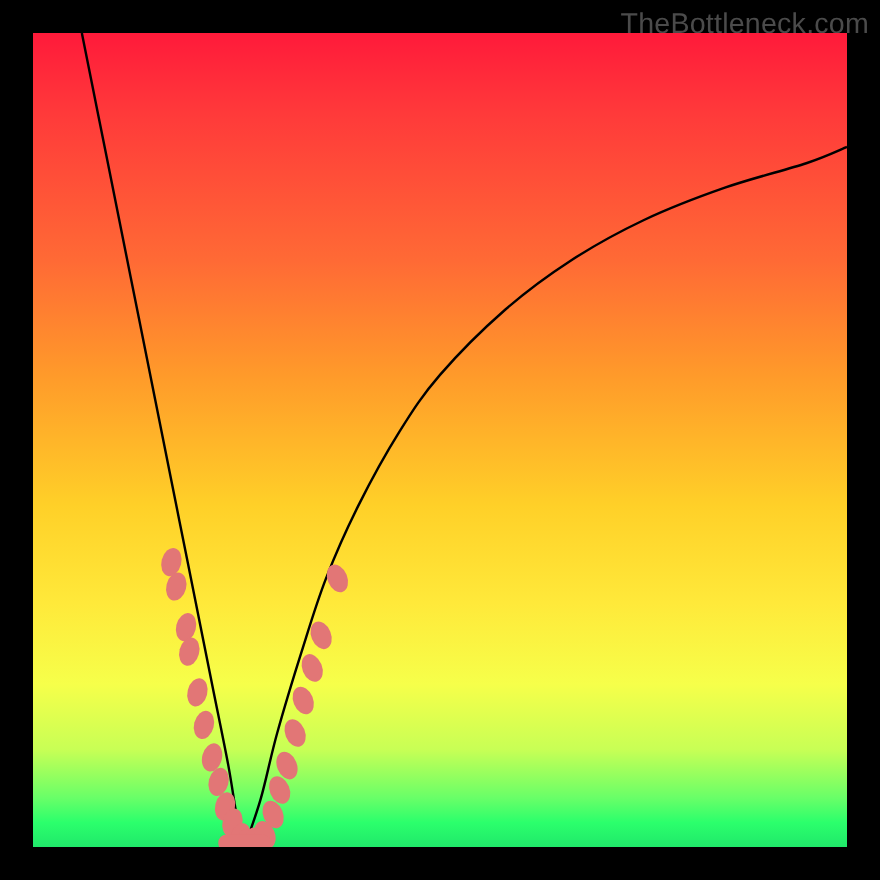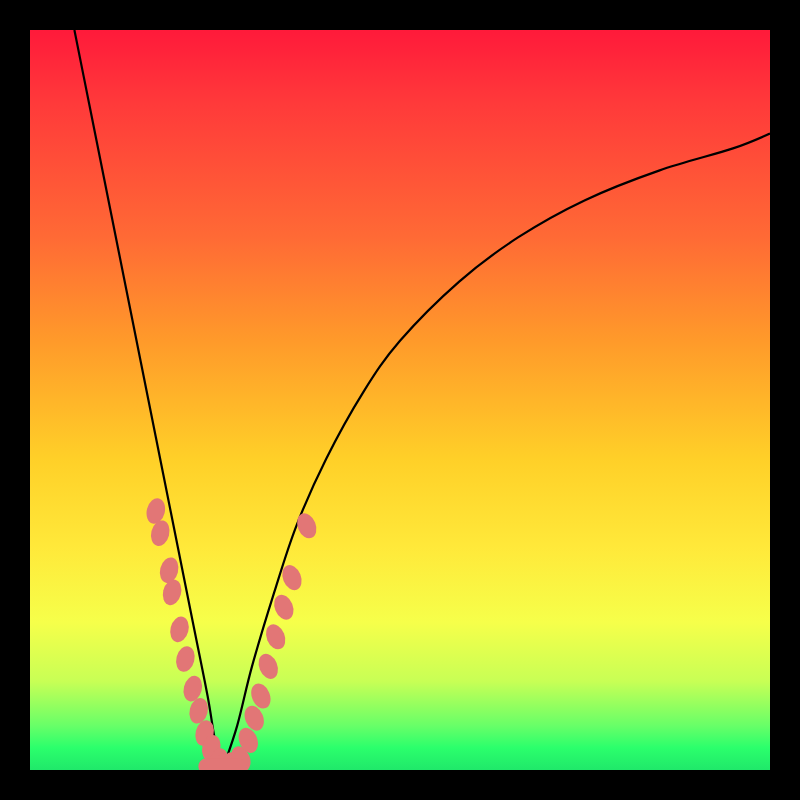--- a/index.html
+++ b/index.html
@@ -67,20 +67,21 @@
   }
   .marker-pill {
     fill: #e27676;
     stroke: none;
   }
 </style>
 </head>
 <body>
 
 <div class="frame">
+  <div class="watermark">TheBottleneck.com</div>
   <div class="plot">
     <svg class="curve" viewBox="0 0 740 740">
       <g id="curve-group">
           <path d="M 44.40 0.00 C 46.87 12.33, 54.27 49.33, 59.20 74.00 C 64.13 98.67, 69.07 123.33, 74.00 148.00 C 78.93 172.67, 83.87 197.33, 88.80 222.00 C 93.73 246.67, 98.67 271.33, 103.60 296.00 C 108.53 320.67, 113.47 345.33, 118.40 370.00 C 123.33 394.67, 128.27 419.33, 133.20 444.00 C 138.13 468.67, 143.07 493.33, 148.00 518.00 C 152.93 542.67, 157.87 567.33, 162.80 592.00 C 167.73 616.67, 173.90 646.27, 177.60 666.00 C 181.30 685.73, 182.53 698.07, 185.00 710.40 C 187.47 722.73, 191.17 735.07, 192.40 740.00 C 193.63 744.93, 189.93 747.40, 192.40 740.00 C 194.87 732.60, 202.27 712.87, 207.20 695.60 C 212.13 678.33, 215.83 658.60, 222.00 636.40 C 228.17 614.20, 236.80 585.83, 244.20 562.40 C 251.60 538.97, 257.77 518.00, 266.40 495.80 C 275.03 473.60, 284.90 451.40, 296.00 429.20 C 307.10 407.00, 320.67 382.33, 333.00 362.60 C 345.33 342.87, 353.97 329.30, 370.00 310.80 C 386.03 292.30, 409.47 268.87, 429.20 251.60 C 448.93 234.33, 467.43 220.77, 488.40 207.20 C 509.37 193.63, 531.57 181.30, 555.00 170.20 C 578.43 159.10, 604.33 149.23, 629.00 140.60 C 653.67 131.97, 684.50 124.57, 703.00 118.40 C 721.50 112.23, 733.83 106.07, 740.00 103.60"></path>
         </g>
       <g id="marker-group">
           <ellipse cx="125.80" cy="481.00" rx="9" ry="13" class="marker" transform="rotate(14 125.80 481.00)"></ellipse>
           <ellipse cx="130.24" cy="503.20" rx="9" ry="13" class="marker" transform="rotate(14 130.24 503.20)"></ellipse>
           <ellipse cx="139.12" cy="540.20" rx="9" ry="13" class="marker" transform="rotate(14 139.12 540.20)"></ellipse>
           <ellipse cx="142.08" cy="562.40" rx="9" ry="13" class="marker" transform="rotate(14 142.08 562.40)"></ellipse>

